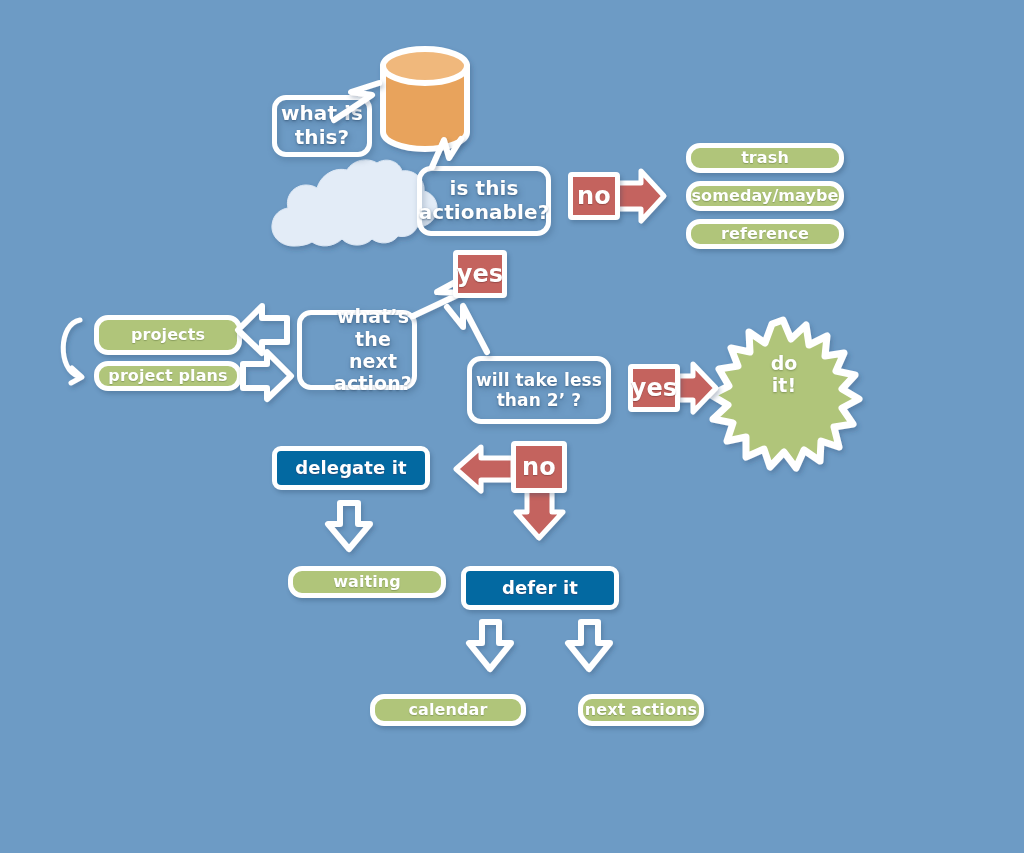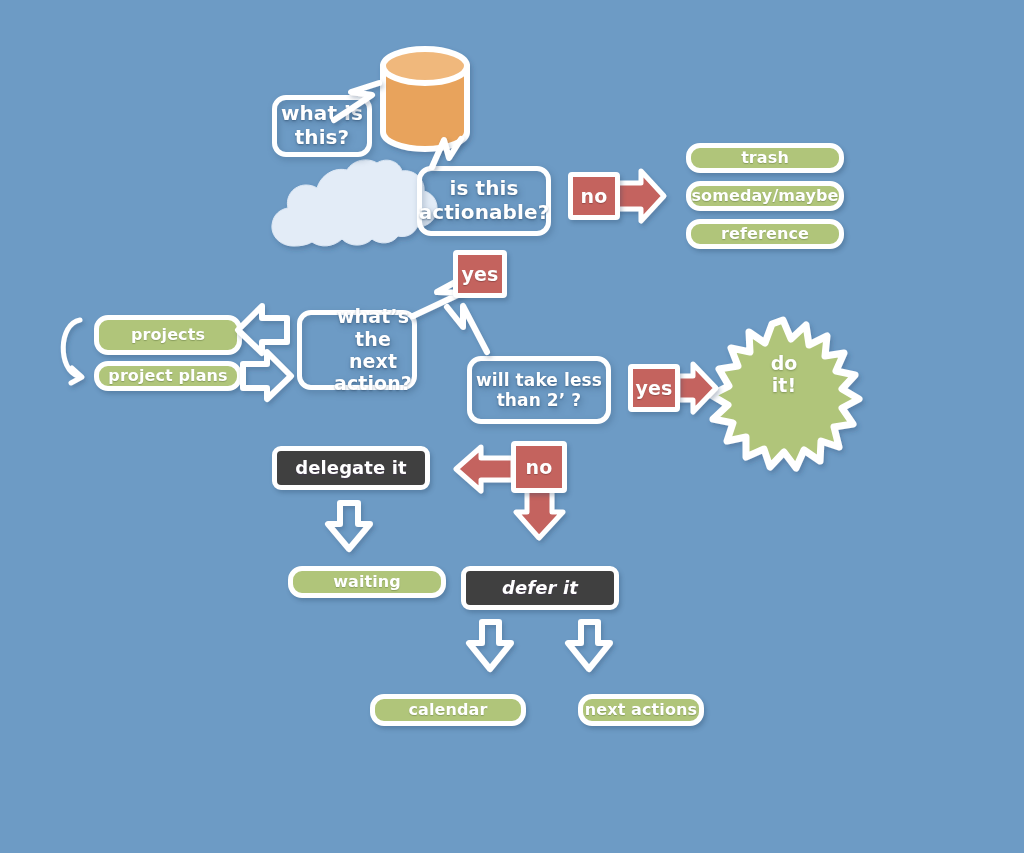--- a/index.html
+++ b/index.html
@@ -33,33 +33,33 @@
     background: #b0c57a;
     border: 5px solid #ffffff;
     border-radius: 14px;
     font-size: 16px;
     text-shadow: 0 1px 1px rgba(90,110,60,.45);
     box-shadow: 2px 3px 4px rgba(40,70,100,.30);
     margin-left: 16px;
   }
   
   .purple {
-    background: #404040;
+    background: #0369a1;
     border: 5px solid #ffffff;
     border-radius: 9px;
     font-size: 18px;
     text-shadow: 0 1px 1px rgba(70,50,90,.5);
     box-shadow: 2px 3px 4px rgba(40,70,100,.30);
   }
   
   .red {
     background: #c4635e;
     border: 5px solid #ffffff;
     border-radius: 4px;
-    font-size: 19px;
+    font-size: 24px;
     text-shadow: 0 1px 1px rgba(110,50,50,.5);
     box-shadow: 2px 3px 4px rgba(40,70,100,.30);
     z-index: 6;
   }
 
   
   .bubble {
     background: transparent;
     border: 5px solid #ffffff;
     border-radius: 14px;
@@ -259,19 +259,19 @@
     <div>do</div>
     <div>it!</div>
   </div>
 
   <div class="node red" style="left:511px; top:441px; width:56px; height:52px;">no</div>
 
   <div class="node purple" style="left:272px; top:446px; width:158px; height:44px;">delegate it</div>
 
   <div class="node green" style="left:272px; top:566px; width:158px; height:32px;">waiting</div>
 
-  <div class="node purple" style="left:461px; top:566px; width:158px; height:44px;font-style:italic;">defer it</div>
+  <div class="node purple" style="left:461px; top:566px; width:158px; height:44px;">defer it</div>
 
   <div class="node green" style="left:354px; top:694px; width:156px; height:32px;">calendar</div>
 
   <div class="node green" style="left:562px; top:694px; width:126px; height:32px;">next actions</div>
 
 </div>
 
 </body></html>

